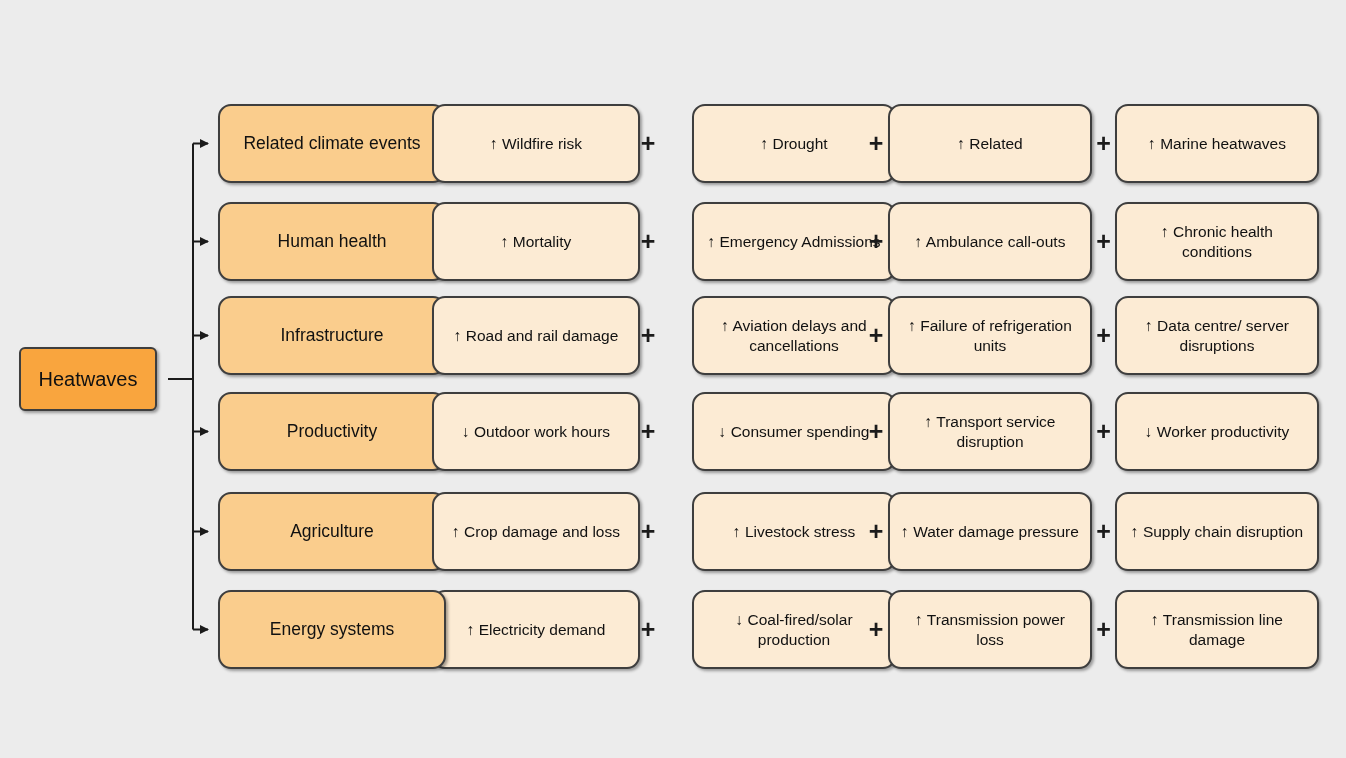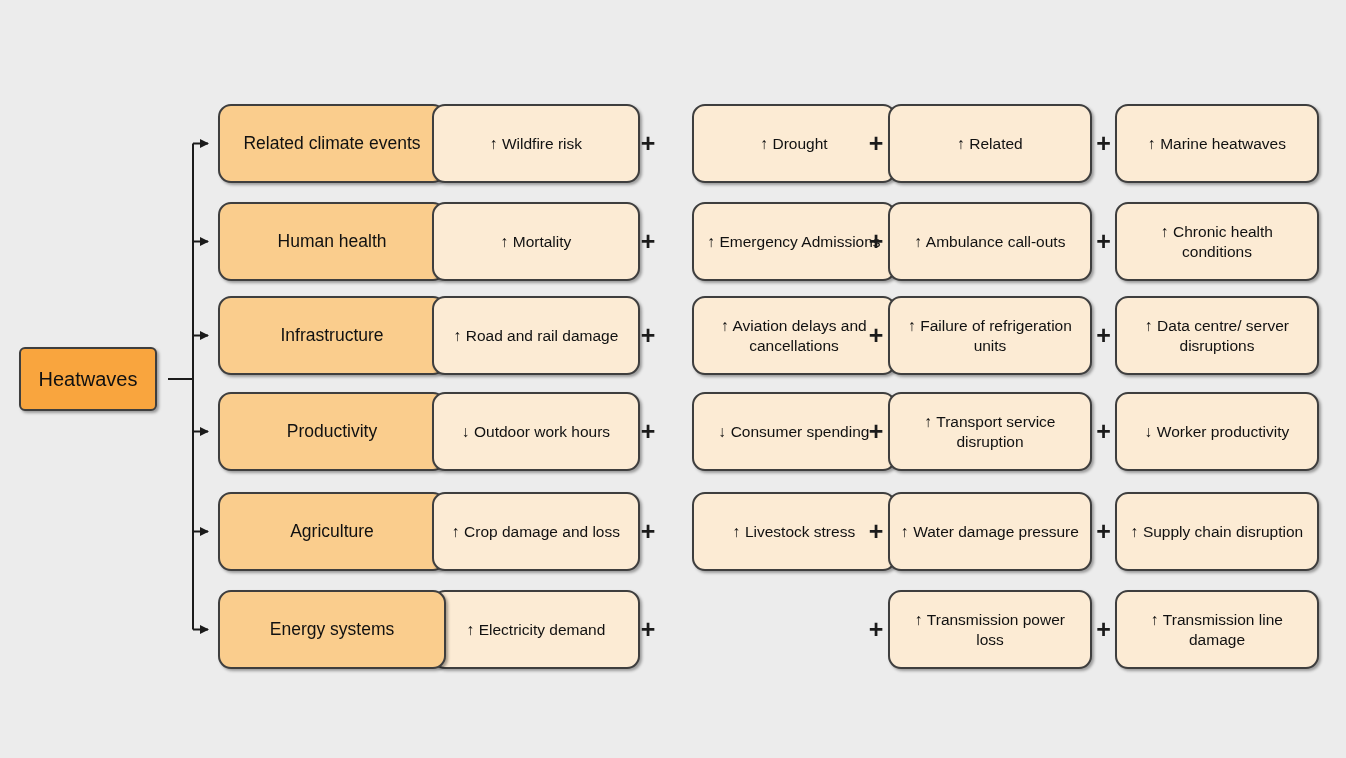--- a/index.html
+++ b/index.html
@@ -176,20 +176,23 @@
   </div>
 
   <div class="row r5">
     <div class="box imp c0">
       <span>↑ Electricity demand</span>
     </div>
     <div class="box cat">
       <span>Energy systems</span>
     </div>
     <div class="plus g0">+</div>
+    <div class="box imp c1">
+      <span>↓ Coal-fired/solar production</span>
+    </div>
     <div class="plus g1">+</div>
     <div class="box imp c2">
       <span>↑ Transmission power loss</span>
     </div>
     <div class="plus g2">+</div>
     <div class="box imp c3">
       <span>↑ Transmission line damage</span>
     </div>
   </div>
 

